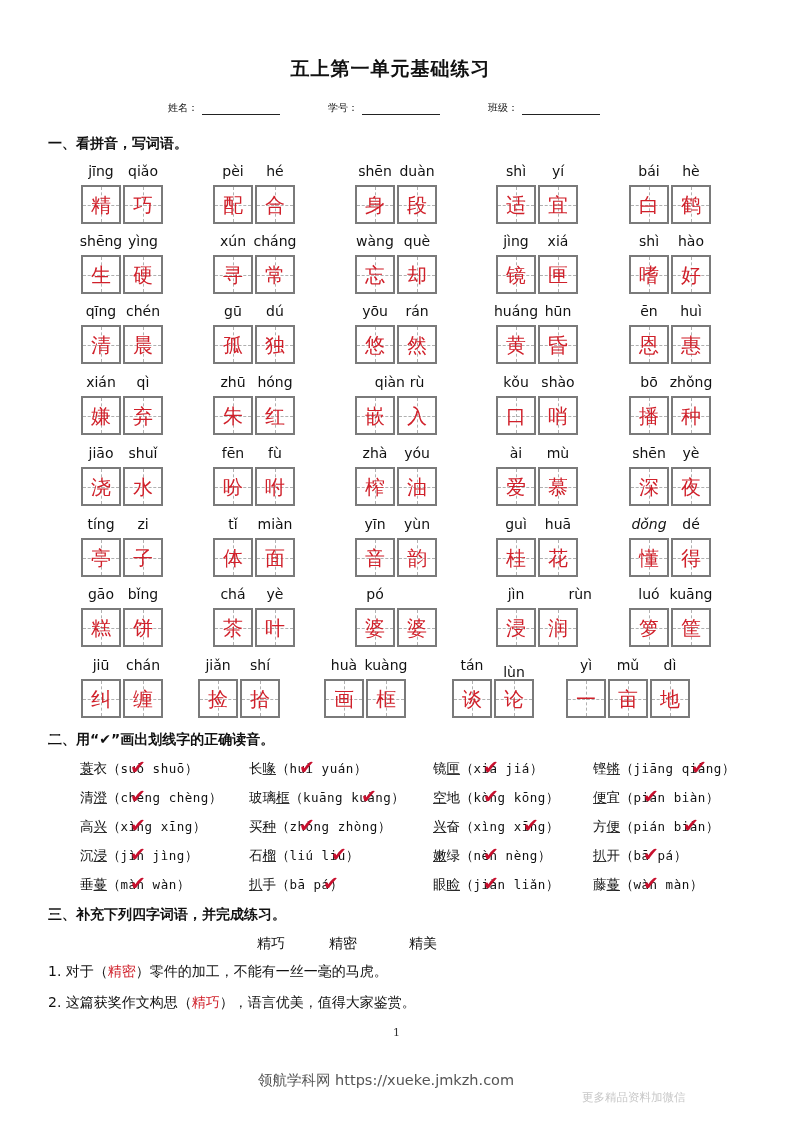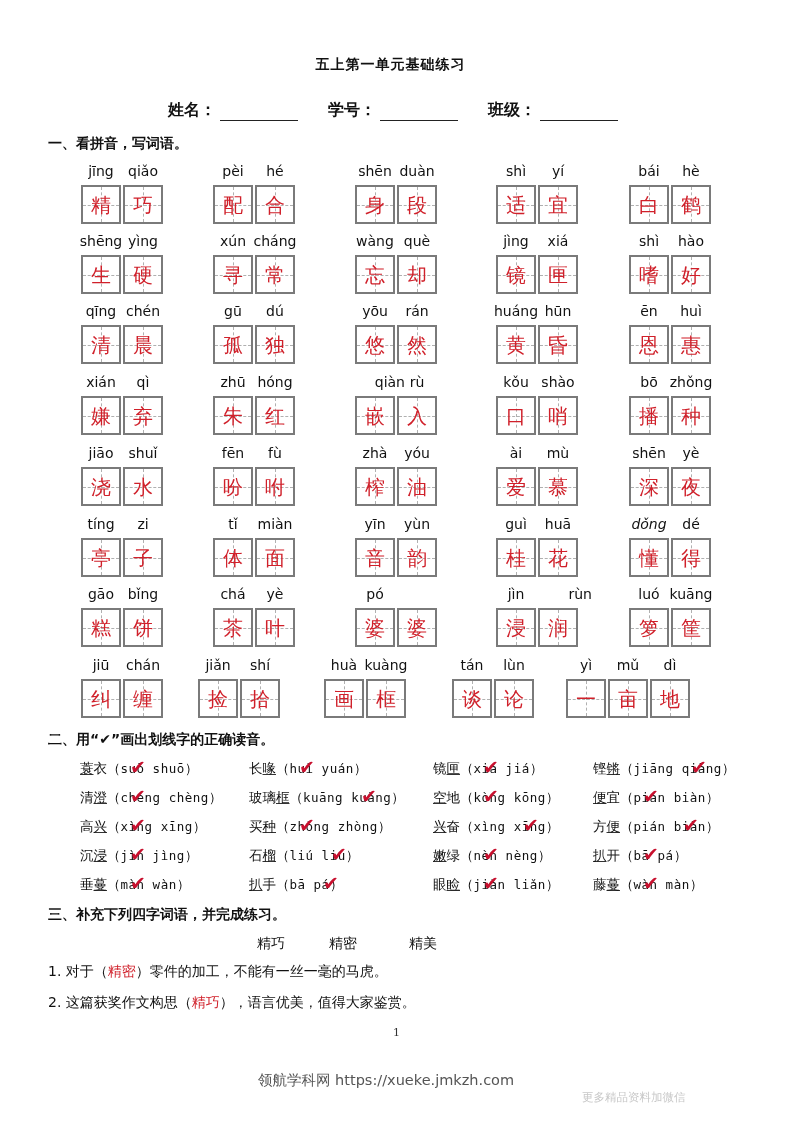--- a/index.html
+++ b/index.html
@@ -1,20 +1,20 @@
 <!DOCTYPE html>
 <html><head>
 <meta charset="utf-8">
 <style>
   html, body { margin:0; padding:0; }
   body { width:793px; height:1122px; background:#ffffff; position:relative; overflow:hidden;
          font-family:"DejaVu Sans", sans-serif; color:#111; }
   .abs { position:absolute; }
-  .title { left:0; width:781px; top:56px; text-align:center; font-size:14px; font-weight:bold; letter-spacing:1px; }
-  .info { top:100px; font-size:16px; font-weight:bold; }
+  .title { left:0; width:781px; top:56px; text-align:center; font-size:19px; font-weight:bold; letter-spacing:1px; }
+  .info { top:100px; font-size:10px; font-weight:normal; }
   .info .blank { display:inline-block; border-bottom:1px solid #222; height:14px; vertical-align:bottom; margin-left:4px; }
   .sec { left:48px; font-size:14px; font-weight:bold; }
   .group { position:absolute; }
   .pinyin { position:absolute; top:-22px; font-size:14px; color:#111; text-align:center; white-space:nowrap; }
   .box { position:absolute; top:0; width:40px; height:39px; border:2px solid #7a7a7a; box-sizing:border-box; background:#fff; }
   .box::before { content:""; position:absolute; left:50%; top:0; bottom:0; border-left:1px dashed #b0b0b0; }
   .box::after { content:""; position:absolute; top:50%; left:0; right:0; border-top:1px dashed #b0b0b0; }
   .box span { position:absolute; left:0; right:0; top:6px; text-align:center; font-size:20px; color:#d0202a; z-index:2; line-height:24px; }
   .tone { font-size:13.5px; white-space:nowrap; }
   .tone .w u { text-decoration:underline; text-decoration-color:#333; }
@@ -423,21 +423,21 @@
       <div class="pinyin" style="left: 32px; width: 60px;">kuàng</div>
       <div class="box" style="left: 42px;">
         <span>框</span>
       </div>
     </div>
     <div class="group" style="left: 452px; top: 679px;">
       <div class="pinyin" style="left: -10px; width: 60px;">tán</div>
       <div class="box" style="left: 0px;">
         <span>谈</span>
       </div>
-      <div class="pinyin" style="left: 32px; width: 60px;">lùn</div>
+      <div class="pinyin" style="left: 32px; width: 60px; margin-top: 7px;">lùn</div>
       <div class="box" style="left: 42px;">
         <span>论</span>
       </div>
     </div>
     <div class="group" style="left: 566px; top: 679px;">
       <div class="pinyin" style="left: -10px; width: 60px;">yì</div>
       <div class="box" style="left: 0px;">
         <span>一</span>
       </div>
       <div class="pinyin" style="left: 32px; width: 60px;">mǔ</div>

